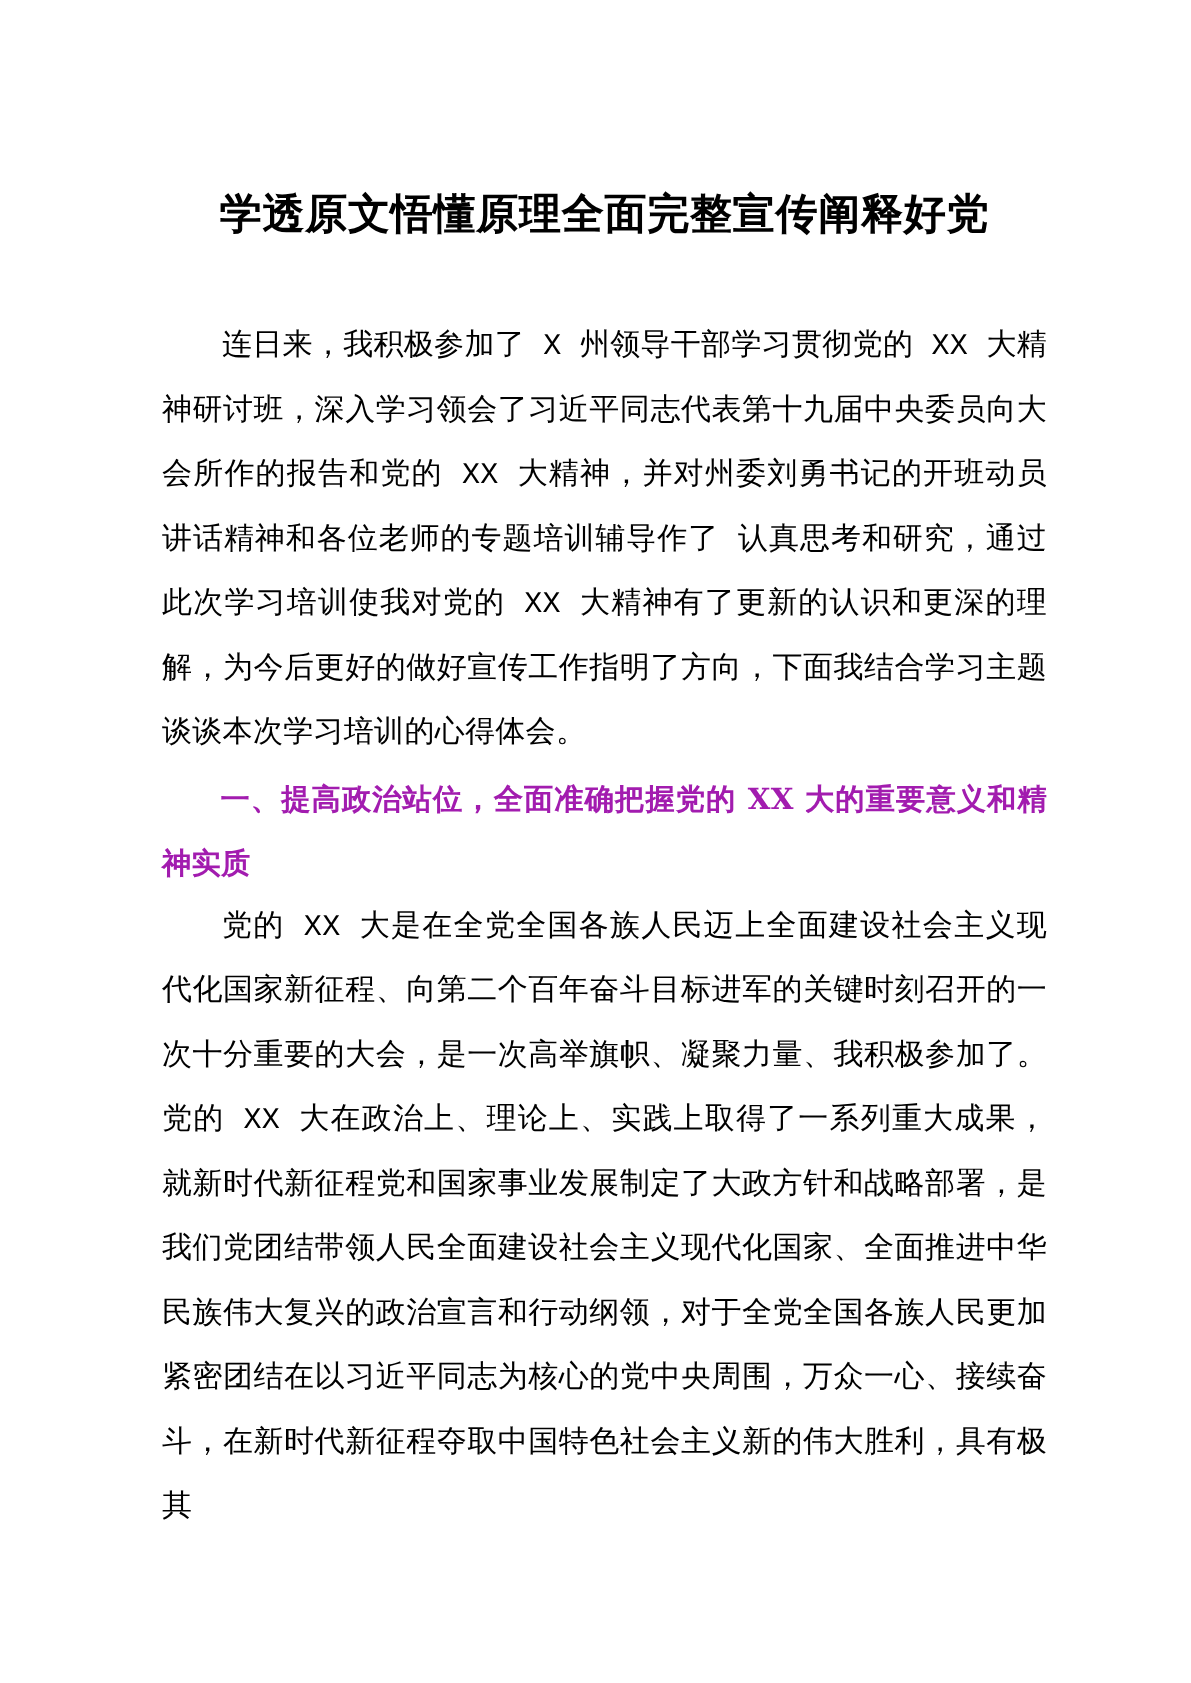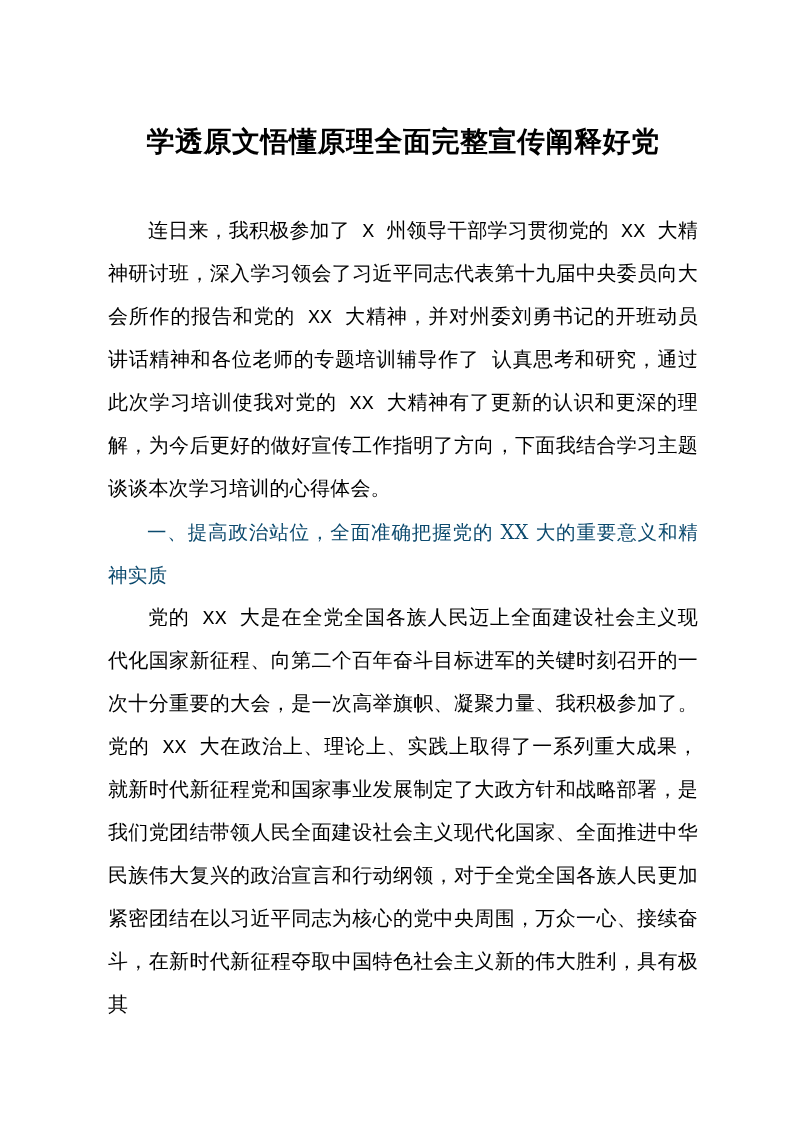--- a/index.html
+++ b/index.html
@@ -15,21 +15,21 @@
     overflow: hidden;
   }
   .page {
     box-sizing: border-box;
     width: 794px;
     height: 1122px;
     padding: 112px 96px 60px 108px;
     background: #ffffff;
   }
   .doc-title {
-    font-family: Liberation Mono, monospace;
+    font-family: Liberation Serif, serif;
     font-weight: 700;
     font-size: 28px;
     line-height: 64px;
     text-align: center;
     letter-spacing: 0.5px;
     margin: 0 0 34px 0;
     color: #000;
   }
   .doc-title .line2 {
     display: block;
@@ -40,29 +40,29 @@
     line-height: 43px;
     text-align: justify;
     text-justify: inter-ideograph;
     margin: 0;
     letter-spacing: 0.2px;
     text-indent: 2em;
     color: #000;
   }
   p.section-heading {
     font-family: "DejaVu Serif", "Liberation Serif", serif;
-    font-weight: 400;
+    font-weight: 700;
     font-size: 19.5px;
     line-height: 43px;
     text-align: justify;
     text-justify: inter-ideograph;
     margin: 0;
     letter-spacing: 0.2px;
     text-indent: 2em;
-    color: #0c4a6e;
+    color: #a21caf;
   }
 </style>
 </head>
 <body>
 
 <div class="page">
 
   <h1 class="doc-title">
     <span>学透原文悟懂原理全面完整宣传阐释好党</span>
   </h1>

